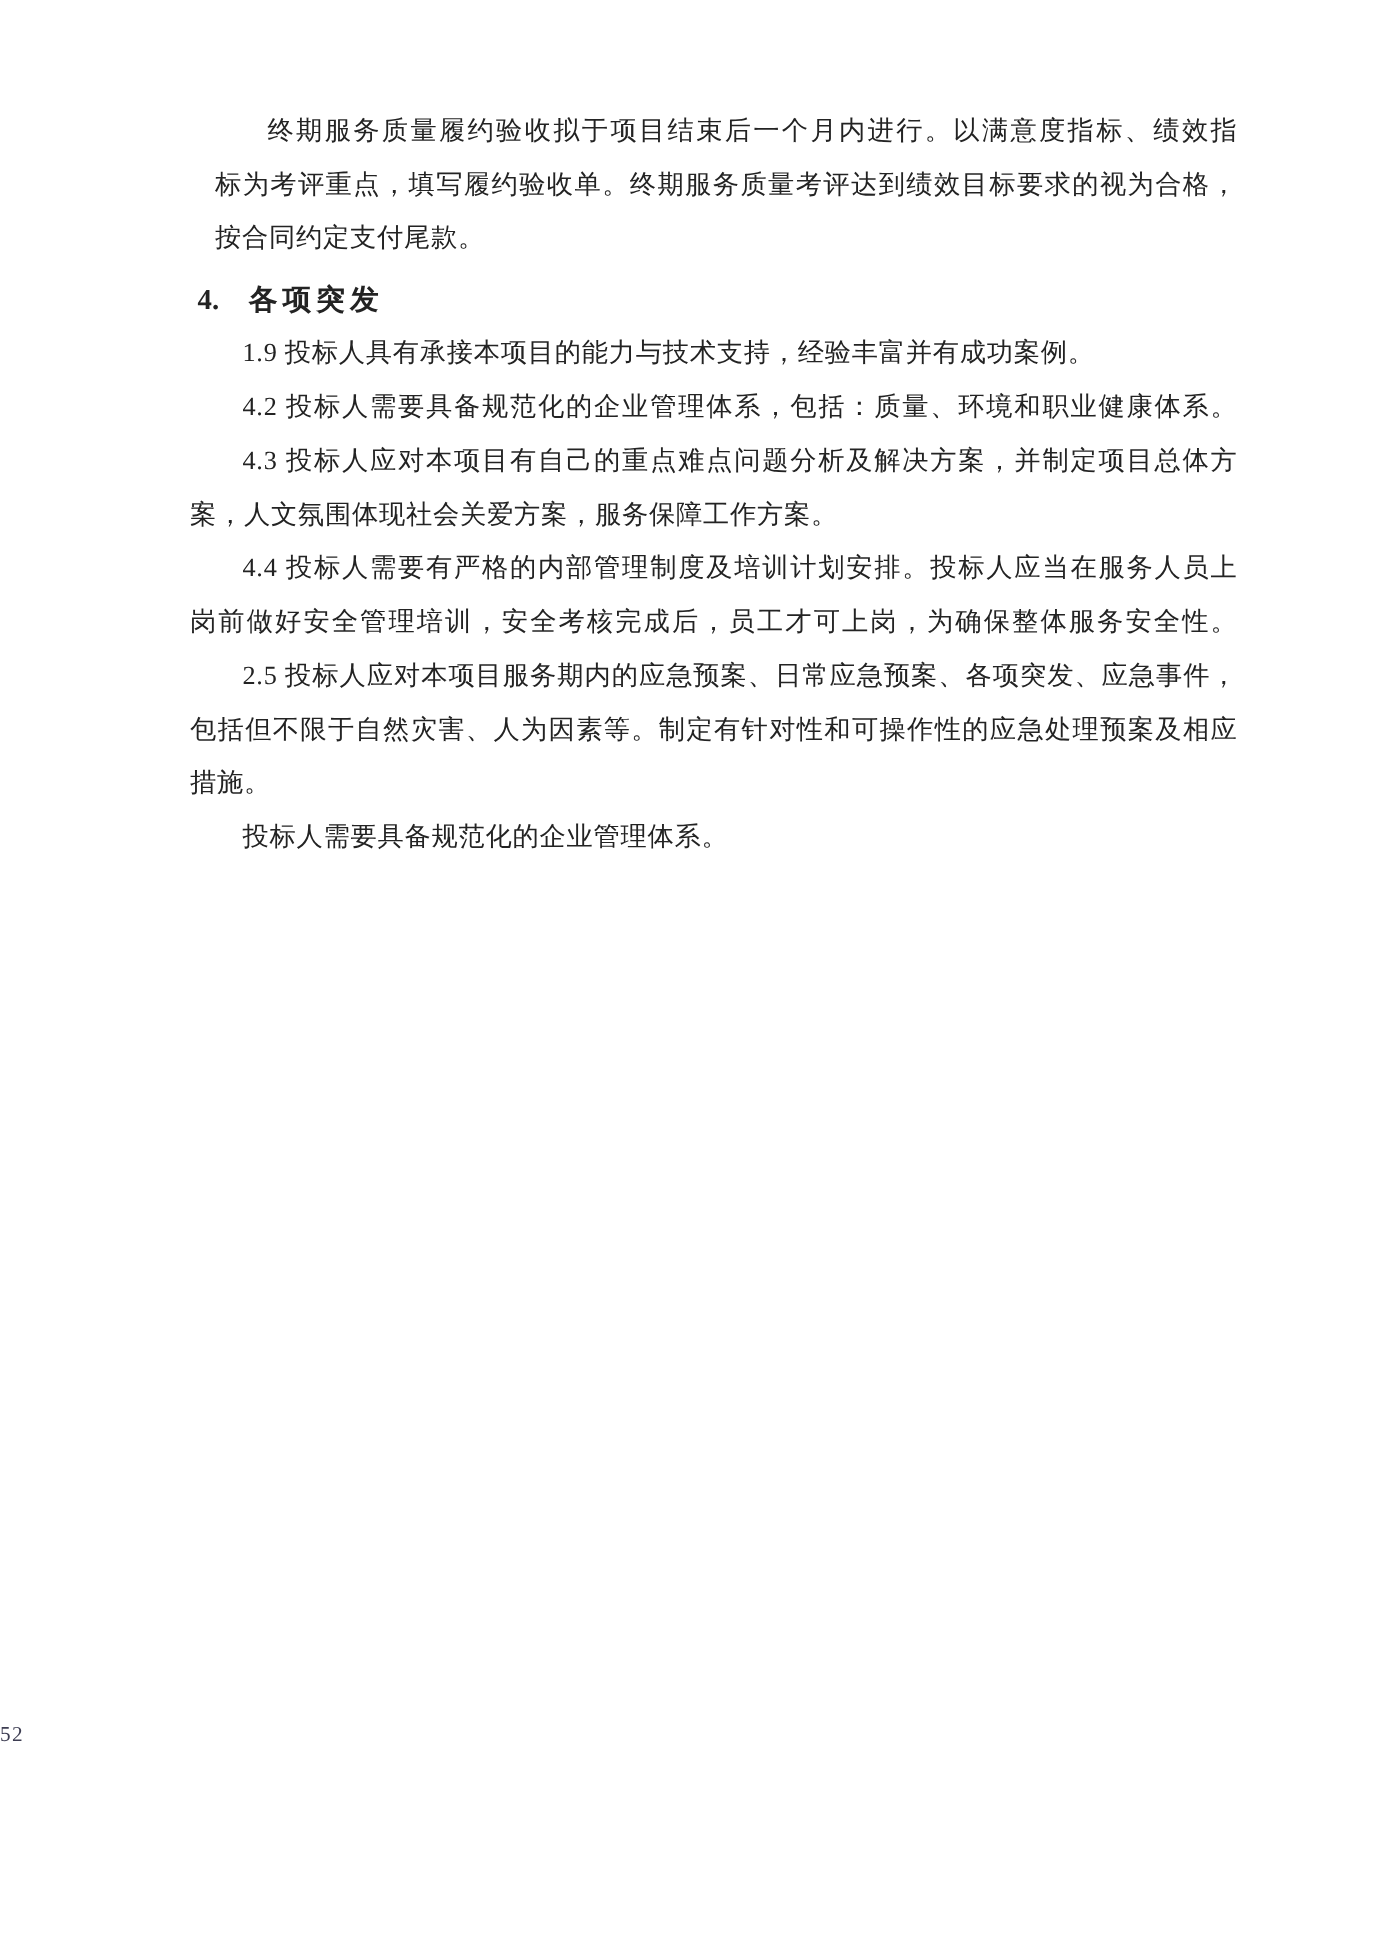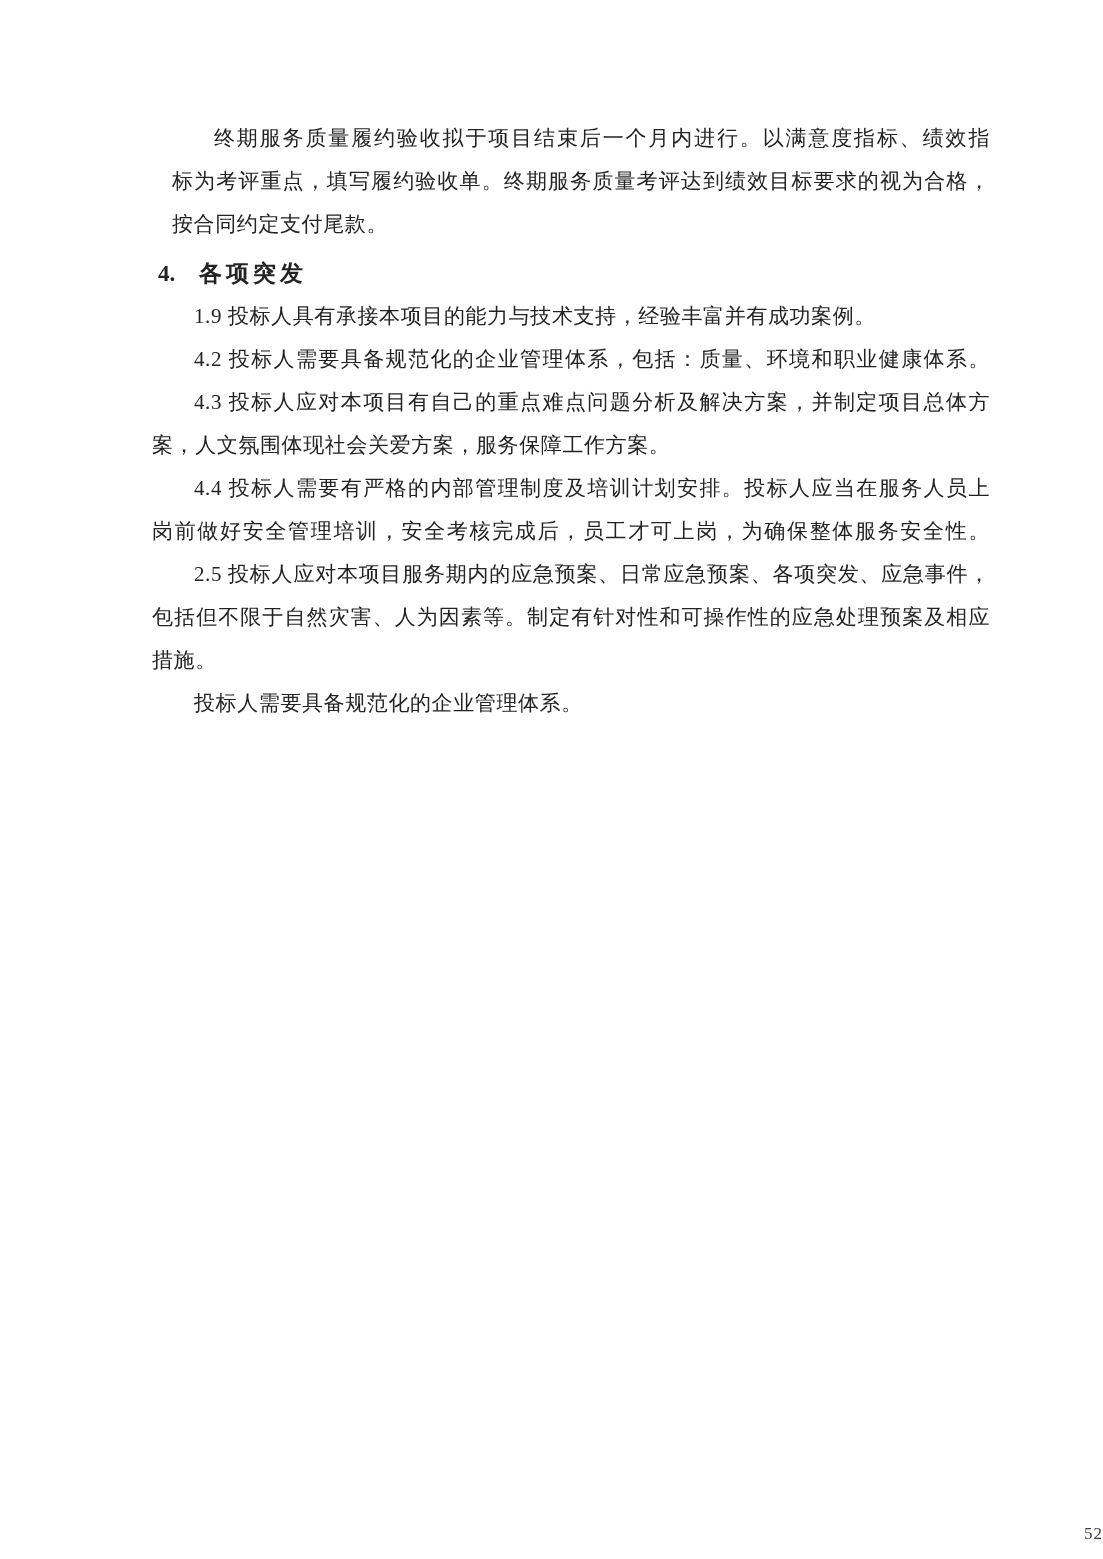--- a/index.html
+++ b/index.html
@@ -12,21 +12,21 @@
     width: 1103px;
     height: 1559px;
     background: var(--page-bg, #ffffff);
     overflow: hidden;
     font-family: "Liberation Serif", "DejaVu Serif", serif;
     color: var(--text-color, #232323);
   }
   .doc {
     position: absolute;
     left: 152px;
-    top: 117px;
+    top: 83px;
     width: 838px;
   }
   .line {
     font-size: 21px;
     line-height: 43px;
     letter-spacing: 0.6px;
     white-space: pre-wrap;
     text-align: justify;
     text-align-last: left;
   }
@@ -49,24 +49,24 @@
   .h-num {
     flex: 0 0 47px;
     box-sizing: border-box;
     padding-left: 6px;
   }
   .h-title {
     letter-spacing: 4px;
   }
   .page-footer {
     position: absolute;
-    top: 1522px;
+    top: 1376px;
     left: 0;
     width: 100%;
-    text-align: right;
+    text-align: left;
     font-family: Liberation Serif, serif;
   }
   .page-number {
     font-size: 17px;
     line-height: 24px;
     color: var(--page-number-color, #3d3d52);
     letter-spacing: 1px;
   }
 </style>
 </head>

